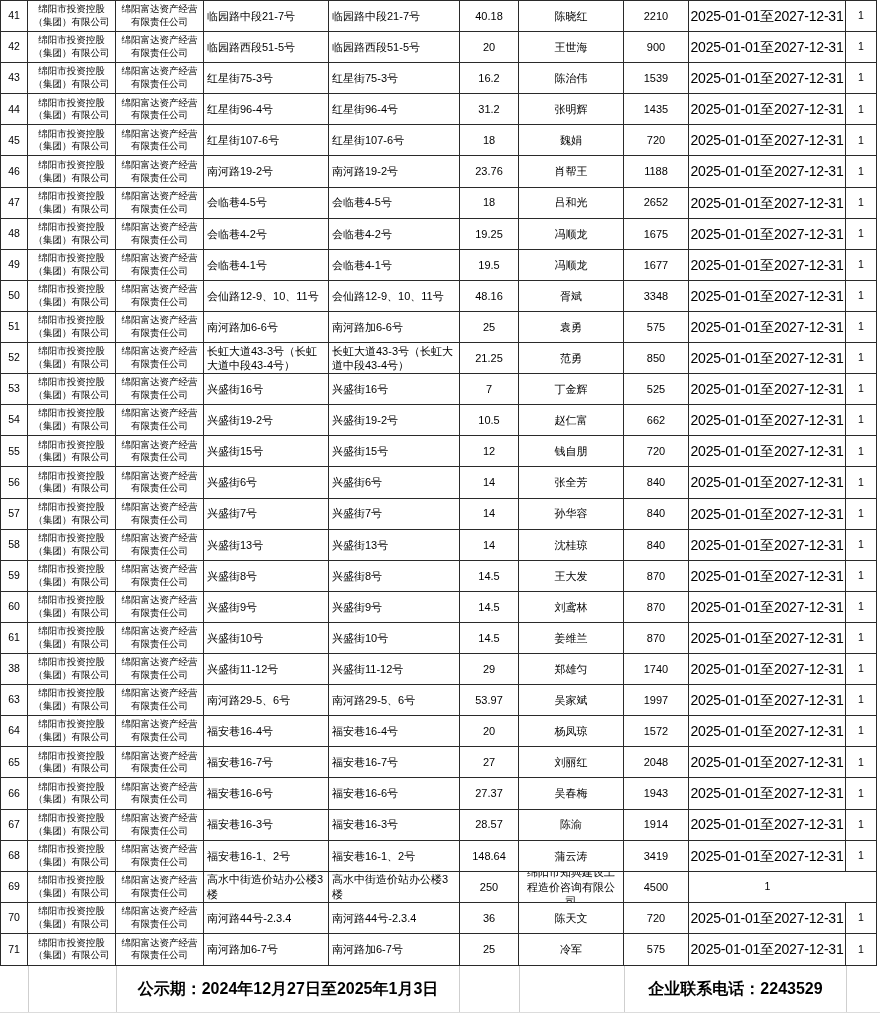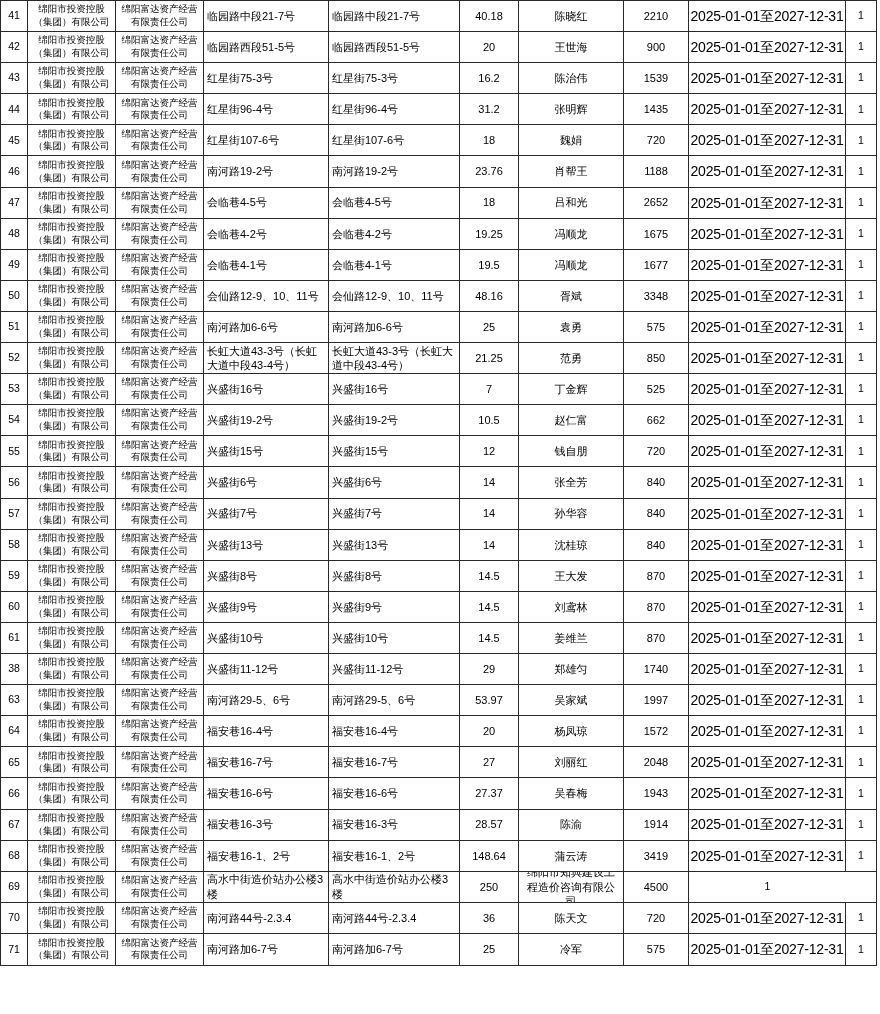--- a/index.html
+++ b/index.html
@@ -415,13 +415,22 @@
         <div class="cell c-operator">绵阳富达资产经营有限责任公司</div>
         <div class="cell c-address">南河路加6-7号</div>
         <div class="cell c-address2">南河路加6-7号</div>
         <div class="cell c-area">25</div>
         <div class="cell c-lessee">冷军</div>
         <div class="cell c-rent">575</div>
         <div class="cell c-term">2025-01-01至2027-12-31</div>
         <div class="cell c-count">1</div>
       </div>
     </div>
+  <div class="foot">
+    <div class="f-cell"></div>
+    <div class="f-cell"></div>
+    <div class="f-cell">公示期：2024年12月27日至2025年1月3日</div>
+    <div class="f-cell"></div>
+    <div class="f-cell"></div>
+    <div class="f-cell">企业联系电话：2243529</div>
+    <div class="f-cell"></div>
+  </div>
 </div>
 
 </body></html>

